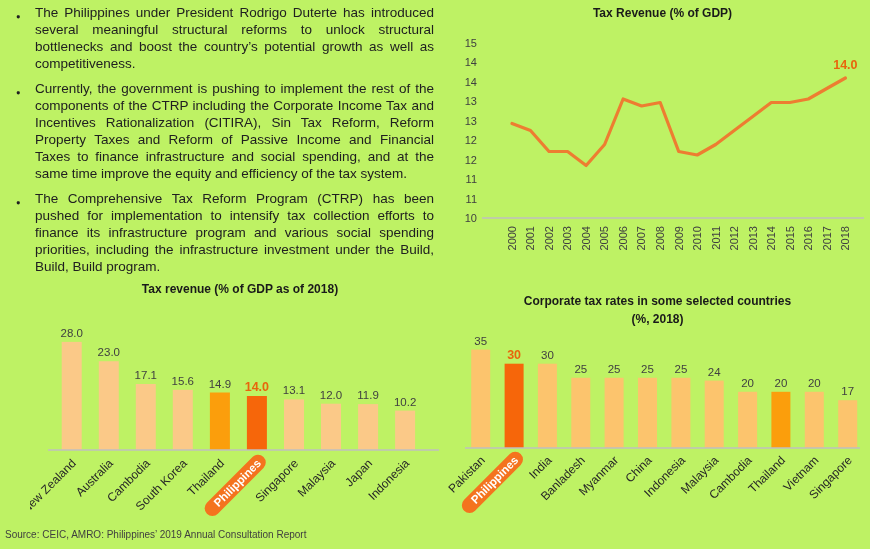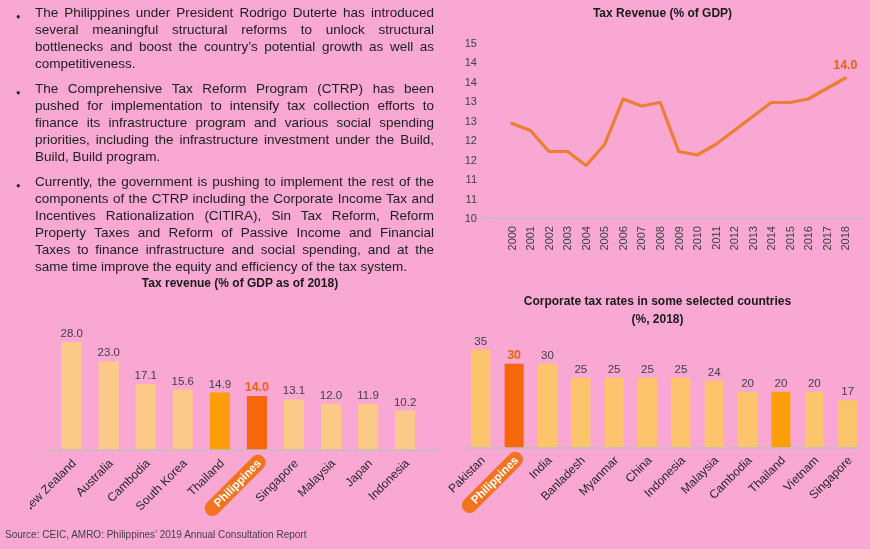--- a/index.html
+++ b/index.html
@@ -1,26 +1,26 @@
 <!DOCTYPE html>
 <html><head>
 <meta charset="utf-8">
 <style>
   html,body{margin:0;padding:0;background:#ffffff;}
-  .page{position:relative;width:870px;height:549px;background:#f9a8d4;overflow:hidden;
+  .page{position:relative;width:870px;height:549px;background:#bef264;overflow:hidden;
         font-family:"Liberation Sans",sans-serif;color:#202020;}
   
   .bullets{position:absolute;left:10px;top:4px;width:424px;margin:0;padding:0;list-style:none;}
   .bullets li{position:relative;padding-left:25px;margin:0 0 8px 0;
               font-size:13.5px;line-height:17px;text-align:justify;color:#202020;}
   .bullets li::before{content:"●";position:absolute;left:6px;top:4px;font-size:7.5px;color:#202020;}
   
   .ctitle{position:absolute;text-align:center;font-weight:bold;font-size:12px;color:#1a1a1a;}
   .t-line{left:455px;top:6px;width:415px;}
-  .t-barl{left:30px;top:276px;width:420px;}
+  .t-barl{left:30px;top:282px;width:420px;}
   .t-barr1{left:445px;top:294px;width:425px;}
   .t-barr2{left:445px;top:312px;width:425px;}
   
   .svgbox{position:absolute;}
   .s-line{left:440px;top:22px;}
   .s-barl{left:30px;top:312px;}
   .s-barr{left:445px;top:330px;}
   svg text{font-family:"Liberation Sans",sans-serif;}
   .tick{font-size:11px;fill:#404040;}
   .vlab{font-size:11.5px;fill:#404040;}
@@ -30,22 +30,22 @@
   .endlab{font-size:12.5px;font-weight:bold;fill:#E8650C;}
   .source{position:absolute;left:5px;top:529px;font-size:10px;color:#3f3f3f;}
 </style>
 </head>
 <body>
 
 <div class="page">
 
   <ul class="bullets">
     <li><span>The Philippines under President Rodrigo Duterte has introduced several meaningful structural reforms to unlock structural bottlenecks and boost the country’s potential growth as well as competitiveness.</span></li>
+    <li><span>Currently, the government is pushing to implement the rest of the components of the CTRP including the Corporate Income Tax and Incentives Rationalization (CITIRA), Sin Tax Reform, Reform Property Taxes and Reform of Passive Income and Financial Taxes to finance infrastructure and social spending, and at the same time improve the equity and efficiency of the tax system.</span></li>
     <li><span>The Comprehensive Tax Reform Program (CTRP) has been pushed for implementation to intensify tax collection efforts to finance its infrastructure program and various social spending priorities, including the infrastructure investment under the Build, Build, Build program.</span></li>
-    <li><span>Currently, the government is pushing to implement the rest of the components of the CTRP including the Corporate Income Tax and Incentives Rationalization (CITIRA), Sin Tax Reform, Reform Property Taxes and Reform of Passive Income and Financial Taxes to finance infrastructure and social spending, and at the same time improve the equity and efficiency of the tax system.</span></li>
   </ul>
 
   <div class="ctitle t-line">Tax Revenue (% of GDP)</div>
   <svg id="c-line" class="svgbox s-line" width="430" height="253" viewBox="0 0 430 253">
       <text x="37" y="25.0" text-anchor="end" class="tick">15</text>
       <text x="37" y="44.4" text-anchor="end" class="tick">14</text>
       <text x="37" y="63.9" text-anchor="end" class="tick">14</text>
       <text x="37" y="83.3" text-anchor="end" class="tick">13</text>
       <text x="37" y="102.8" text-anchor="end" class="tick">13</text>
       <text x="37" y="122.2" text-anchor="end" class="tick">12</text>

